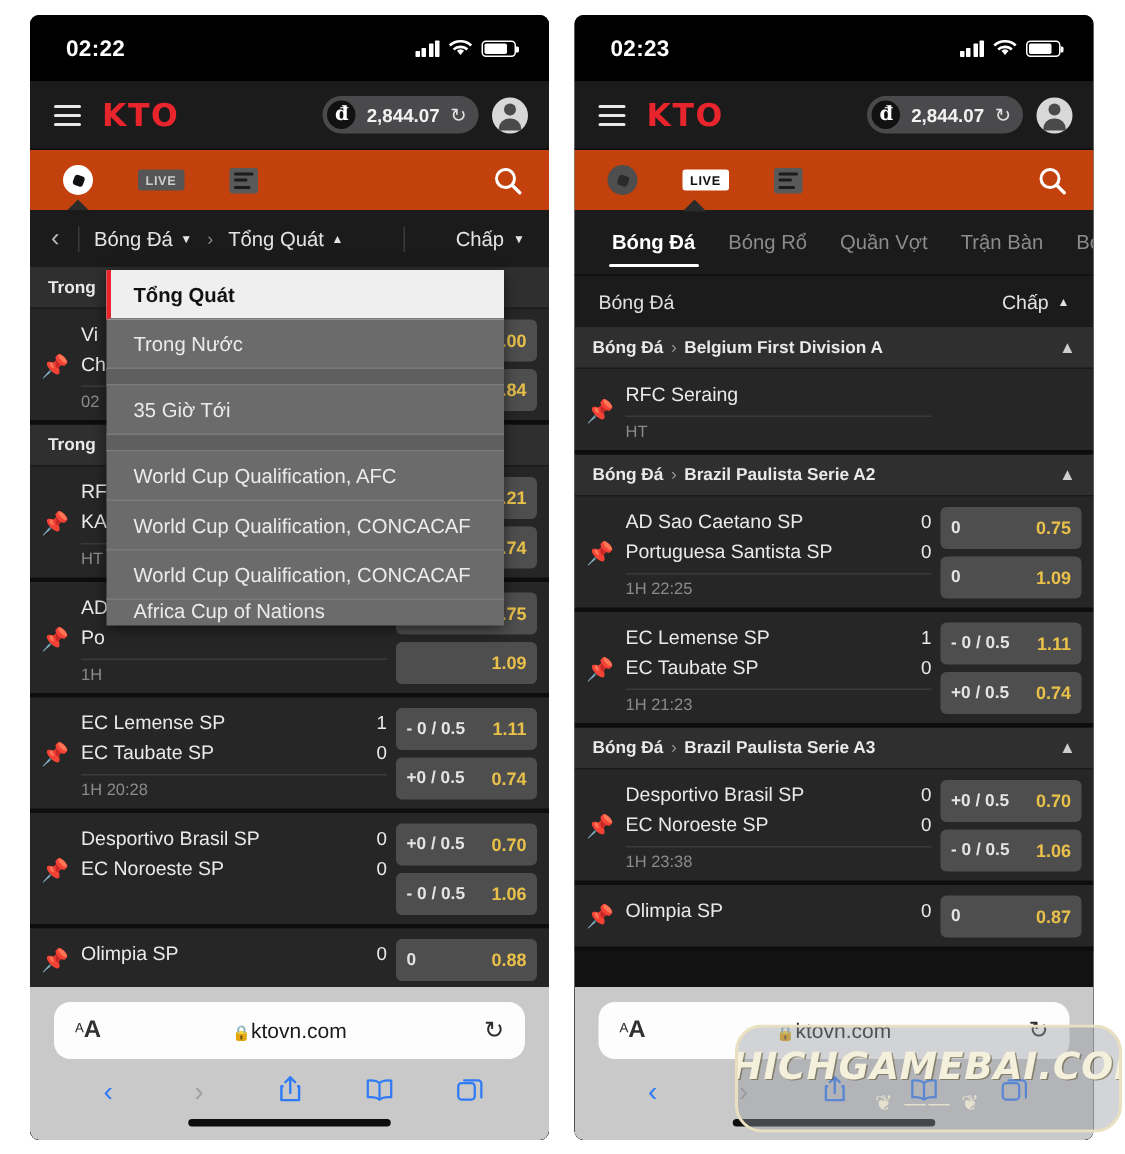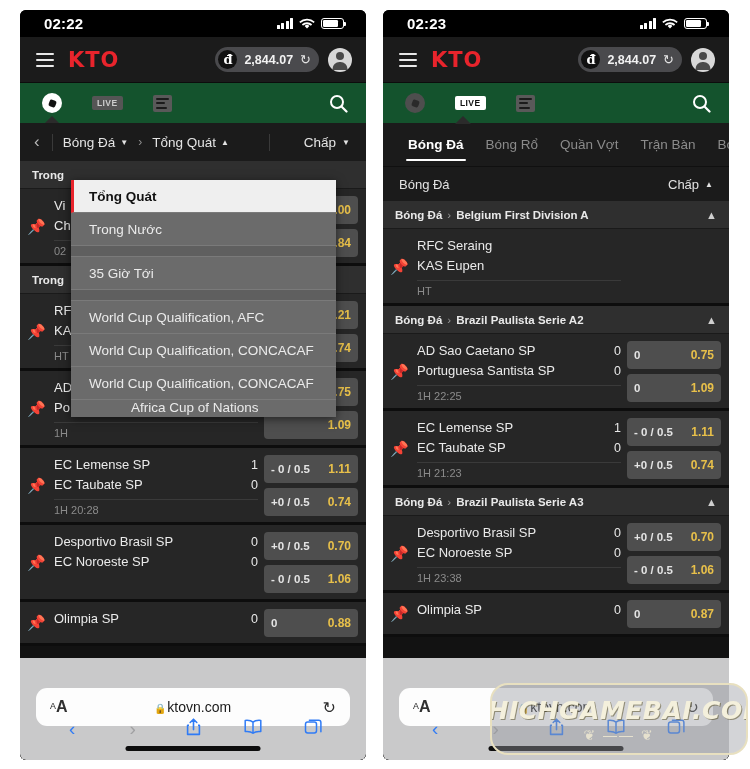--- a/index.html
+++ b/index.html
@@ -18,21 +18,21 @@
     height: 750px;
     background: #000;
     border-radius: 6px;
     overflow: hidden;
   }
   .phone.left { left: 20px; }
   .phone.right { left: 383px; }
 
   
   .statusbar {
-    height: 27px;
+    height: 44px;
     background: #000;
     display: flex; align-items: center;
     padding: 0 22px 0 24px;
     color: #fff;
   }
   .status-time { font-size: 15px; font-weight: bold; letter-spacing:.2px; }
   .status-right { margin-left: auto; display: flex; align-items: center; gap: 6px; }
   .bars { display:flex; align-items:flex-end; gap:1.5px; height:11px; }
   .bars i { display:block; width:3px; background:#fff; border-radius:.5px; }
   .bars i:nth-child(1){height:4px}
@@ -68,21 +68,21 @@
   .bal { color:#f2f2f2; font-size:12.5px; font-weight:bold;}
   .refresh { color:#e2e2e2; font-size:13px; line-height:1; }
   .avatar { width:24px; height:24px; border-radius:50%; background:#d8d8d8; position:relative;}
   .avatar::before{content:"";position:absolute;left:50%;top:4.5px;transform:translateX(-50%);
     width:8px;height:8px;border-radius:50%;background:#4a4a4a;}
   .avatar::after{content:"";position:absolute;left:50%;bottom:1.5px;transform:translateX(-50%);
     width:15px;height:8px;border-radius:7px 7px 0 0;background:#4a4a4a;}
 
   
   .iconbar {
-    height:40px; background:#14532d; display:flex; align-items:center;
+    height:40px; background:#c2410c; display:flex; align-items:center;
     padding:0 18px 0 22px; position:relative;
   }
   .ic { margin-right:30px; display:flex; align-items:center; cursor:pointer;}
   .ball { width:20px;height:20px;border-radius:50%;background:#fff;position:relative;}
   .ball.dim{background:#4e4e4e;}
   .ball::before{content:"";position:absolute;width:7px;height:7px;background:#111;
     border-radius:2px;left:6.5px;top:6.5px;transform:rotate(20deg);}
   .ball.dim::before{background:#2a2a2a;}
   .livebadge{ background:#fff;color:#111;font-size:8.5px;font-weight:900;
     padding:2px 5px;border-radius:2px;letter-spacing:.4px;}
@@ -170,33 +170,33 @@
   }
   .dd .item{
     height:33px;display:flex;align-items:center;padding:0 0 0 18px;
     color:#ebebeb;font-size:13.5px;border-bottom:1px solid #7a7a7a;cursor:pointer;
   }
   .dd .item.sel{
     background:#efefef;color:#111;font-weight:bold;
     border-left:3px solid #e8242c; padding-left:15px;
   }
   .dd .gap{height:11px;background:#5f5f5f;border-bottom:1px solid #7a7a7a;}
-  .dd .item.clipped{height:17px;align-items:flex-start;overflow:hidden;border-bottom:none;margin-left:42px;}
+  .dd .item.clipped{height:17px;align-items:flex-start;overflow:hidden;border-bottom:none;}
 
   .dd-left{ left:51px; top:170px; width:265px; }
 
   
   .browser{
     position:absolute;left:0;right:0;bottom:0;height:102px;
     background:#c9c9ca;
     backdrop-filter: blur(6px);
   }
   .urlbar{
     position:absolute;left:16px;right:16px;top:10px;height:38px;background:#fdfdfd;
-    border-radius:11px;display:flex;align-items:center;padding:0 14px;margin-top:20px;
+    border-radius:11px;display:flex;align-items:center;padding:0 14px;
   }
   .aa{font-size:13px;color:#303030;font-family:"Liberation Sans",sans-serif;}
   .aa b{font-size:16px;}
   .urltext{position:absolute;left:0;right:0;text-align:center;font-size:14px;color:#1a1a1a;
     pointer-events:none;}
   .lock{font-size:10px;}
   .reloadi{margin-left:auto;color:#2d2d2d;font-size:16px;}
   .navrow{
     position:absolute;left:0;right:0;top:54px;height:34px;display:flex;align-items:center;
     padding:0 22px;
@@ -591,24 +591,20 @@
         <span>Belgium First Division A</span>
         <span class="arw">▲</span>
       </div>
       <div class="match">
         <div class="pin">📌</div>
         <div class="minfo">
           <div class="team">
               <span class="nm">RFC Seraing</span>
               <span class="sc"></span>
             </div>
-          <div class="team">
-              <span class="nm">KAS Eupen</span>
-              <span class="sc"></span>
-            </div>
           <div class="mtime">HT</div>
         </div>
         <div class="odds"></div>
       </div>
 
       <div class="league-hdr">
         <span>Bóng Đá</span>
         <span class="sep">›</span>
         <span>Brazil Paulista Serie A2</span>
         <span class="arw">▲</span>

